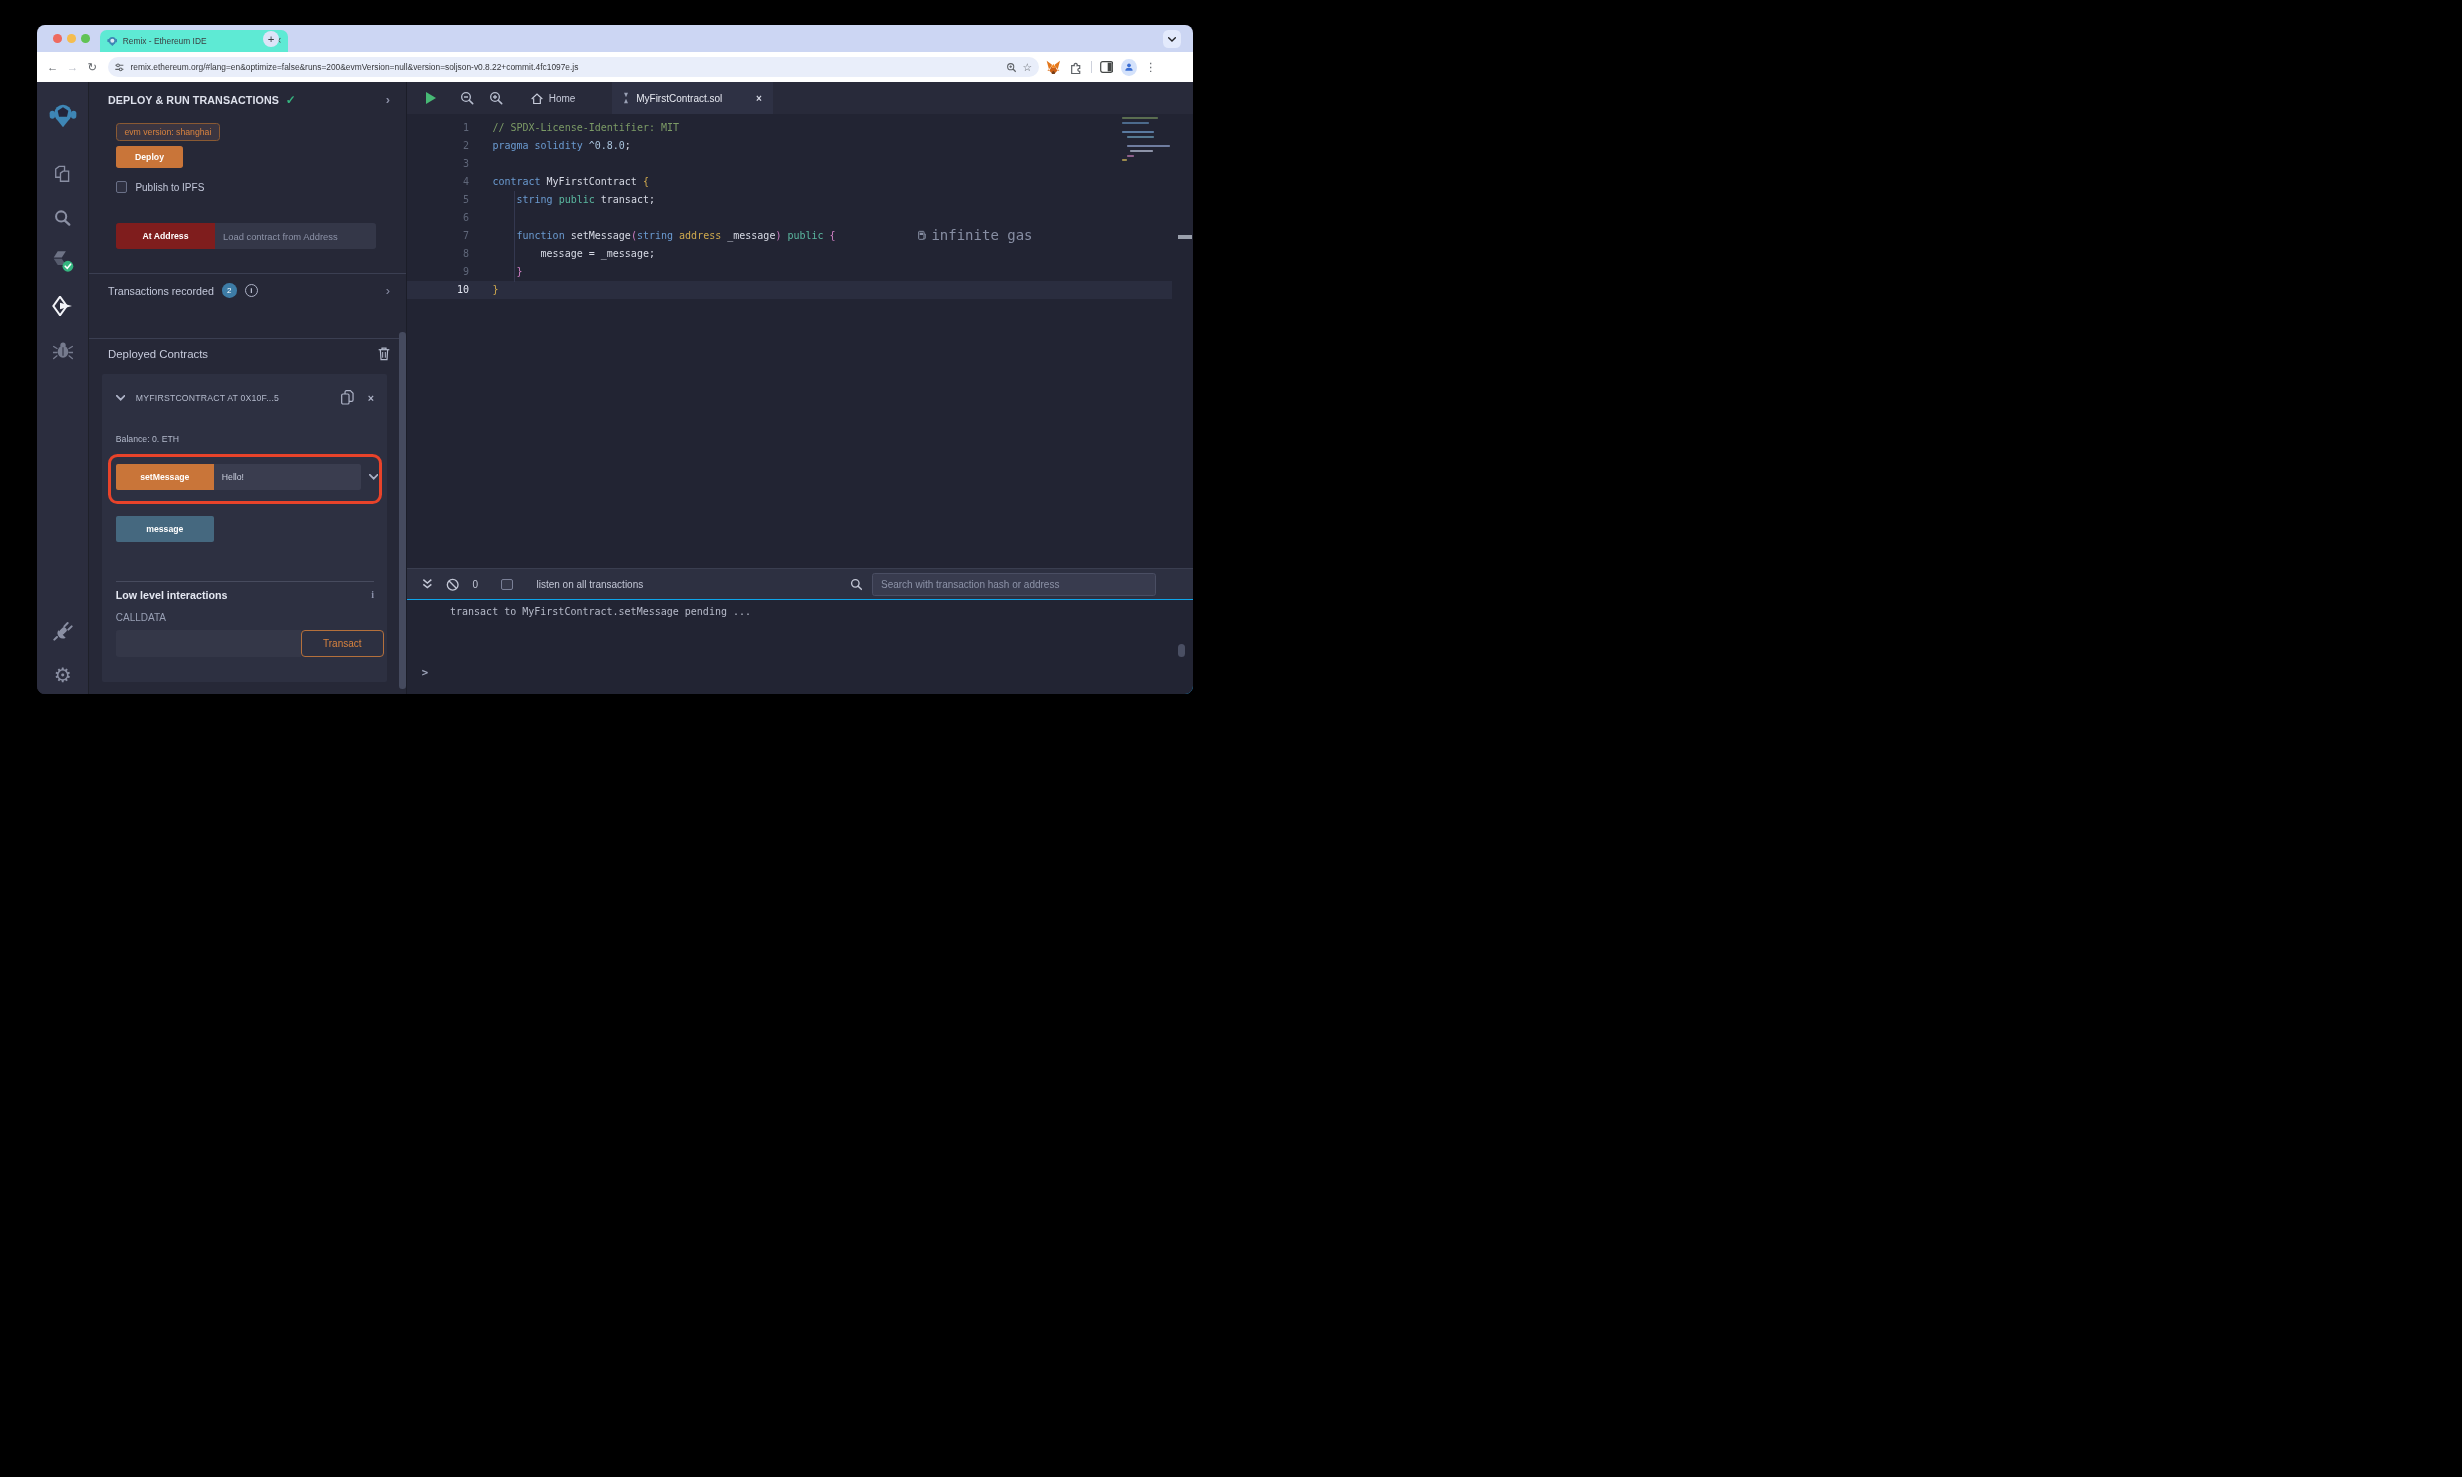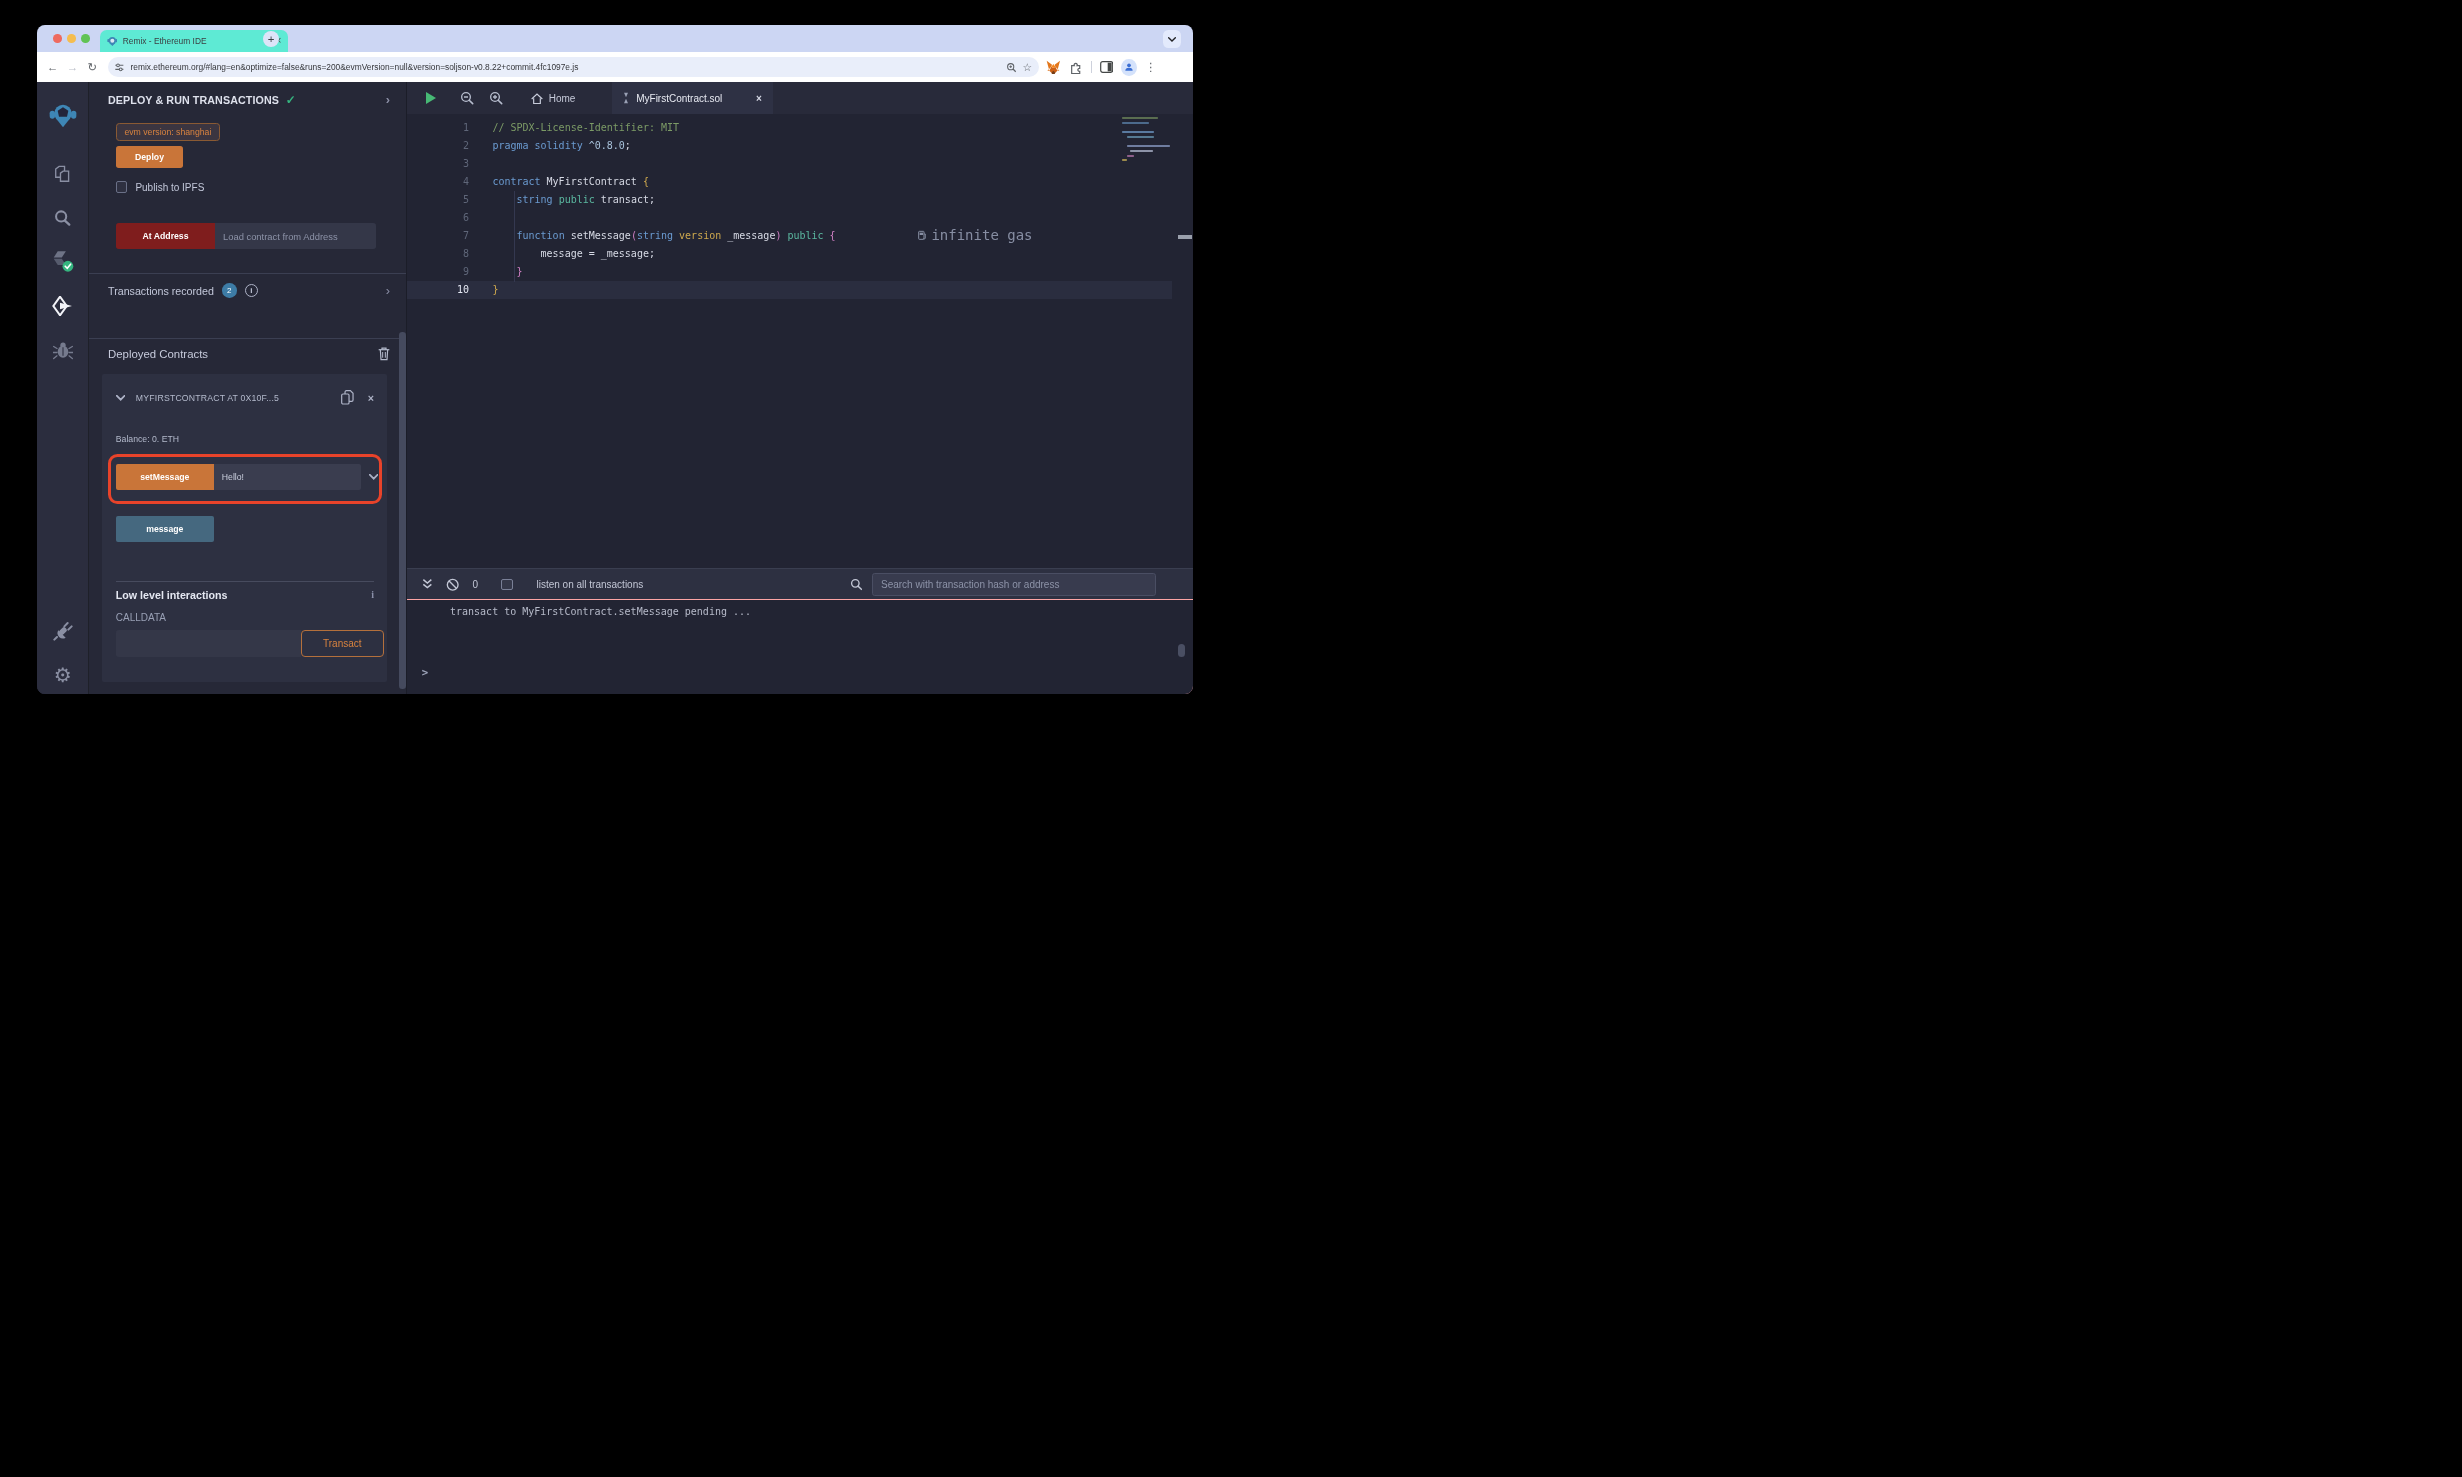--- a/index.html
+++ b/index.html
@@ -25,21 +25,21 @@
            display:flex;align-items:center;padding:0 6.7px;gap:5.4px;}
   .url{font-size:8.4px;color:#35363a;white-space:nowrap;overflow:hidden;flex:1;}
   .tbico{margin-left:6.7px;display:flex;align-items:center;justify-content:center;width:16px;height:16px;}
   .vsep{width:0.7px;height:12px;background:#cdd1dc;margin-left:6.7px;}
   .avatar{width:17.4px;height:17.4px;border-radius:50%;background:#d4e2fb;display:flex;align-items:center;justify-content:center;}
   
   .app{position:relative;height:612px;display:flex;background:#262837;}
   .rail{position:relative;width:52px;background:#2b2d3e;border-right:0.7px solid #1e2029;flex:none;}
   .rico{position:absolute;left:14px;width:23.4px;height:23.4px;display:flex;align-items:center;justify-content:center;color:#8a8fa3;}
   .panel{position:relative;width:318px;background:#262837;border-right:0.7px solid #1b1d28;flex:none;overflow:hidden;}
-  .main{position:relative;flex:1;background:#fca5a5;overflow:hidden;}
+  .main{position:relative;flex:1;background:#0ea5e9;overflow:hidden;}
   .hdivider{position:absolute;left:0;right:0;height:0.7px;background:#3b3f52;}
   
   .ptitle{position:absolute;left:19px;top:10.7px;right:16px;display:flex;align-items:center;
           font-size:10.7px;font-weight:600;color:#dee1ec;letter-spacing:0.1px;}
   .badge{position:absolute;left:27px;top:41px;padding:2.7px 7.4px;border:0.7px solid #8a5a33;border-radius:3.3px;
          background:#3b3540;color:#d9833f;font-size:8.7px;}
   .btn{border:none;border-radius:2.7px;font-size:8.7px;font-weight:600;color:#fff;cursor:default;
        font-family:"Liberation Sans",sans-serif;}
   .orange{background:#c97539;}
   .teal{background:#7f1d1d;}
@@ -350,21 +350,21 @@
             <div class="crow">
                 <div class="gut">5</div>
                 <div class="code"><span class="tk-w">    </span><span class="tk-k">string</span><span class="tk-g"> public</span><span class="tk-w"> transact;</span></div>
               </div>
             <div class="crow">
                 <div class="gut">6</div>
                 <div class="code"></div>
               </div>
             <div class="crow">
                 <div class="gut">7</div>
-                <div class="code"><span class="tk-w">    </span><span class="tk-k">function</span><span class="tk-w"> setMessage</span><span class="tk-p">(</span><span class="tk-k">string</span><span class="tk-y"> version</span><span class="tk-w"> _message</span><span class="tk-p">)</span><span class="tk-g"> public</span><span class="tk-p"> {</span></div>
+                <div class="code"><span class="tk-w">    </span><span class="tk-k">function</span><span class="tk-w"> setMessage</span><span class="tk-p">(</span><span class="tk-k">string</span><span class="tk-y"> address</span><span class="tk-w"> _message</span><span class="tk-p">)</span><span class="tk-g"> public</span><span class="tk-p"> {</span></div>
               </div>
             <div class="crow">
                 <div class="gut">8</div>
                 <div class="code"><span class="tk-w">        message = _message;</span></div>
               </div>
             <div class="crow">
                 <div class="gut">9</div>
                 <div class="code"><span class="tk-w">    </span><span class="tk-p">}</span></div>
               </div>
             <div class="crow" style="color:#e6e9f4">

